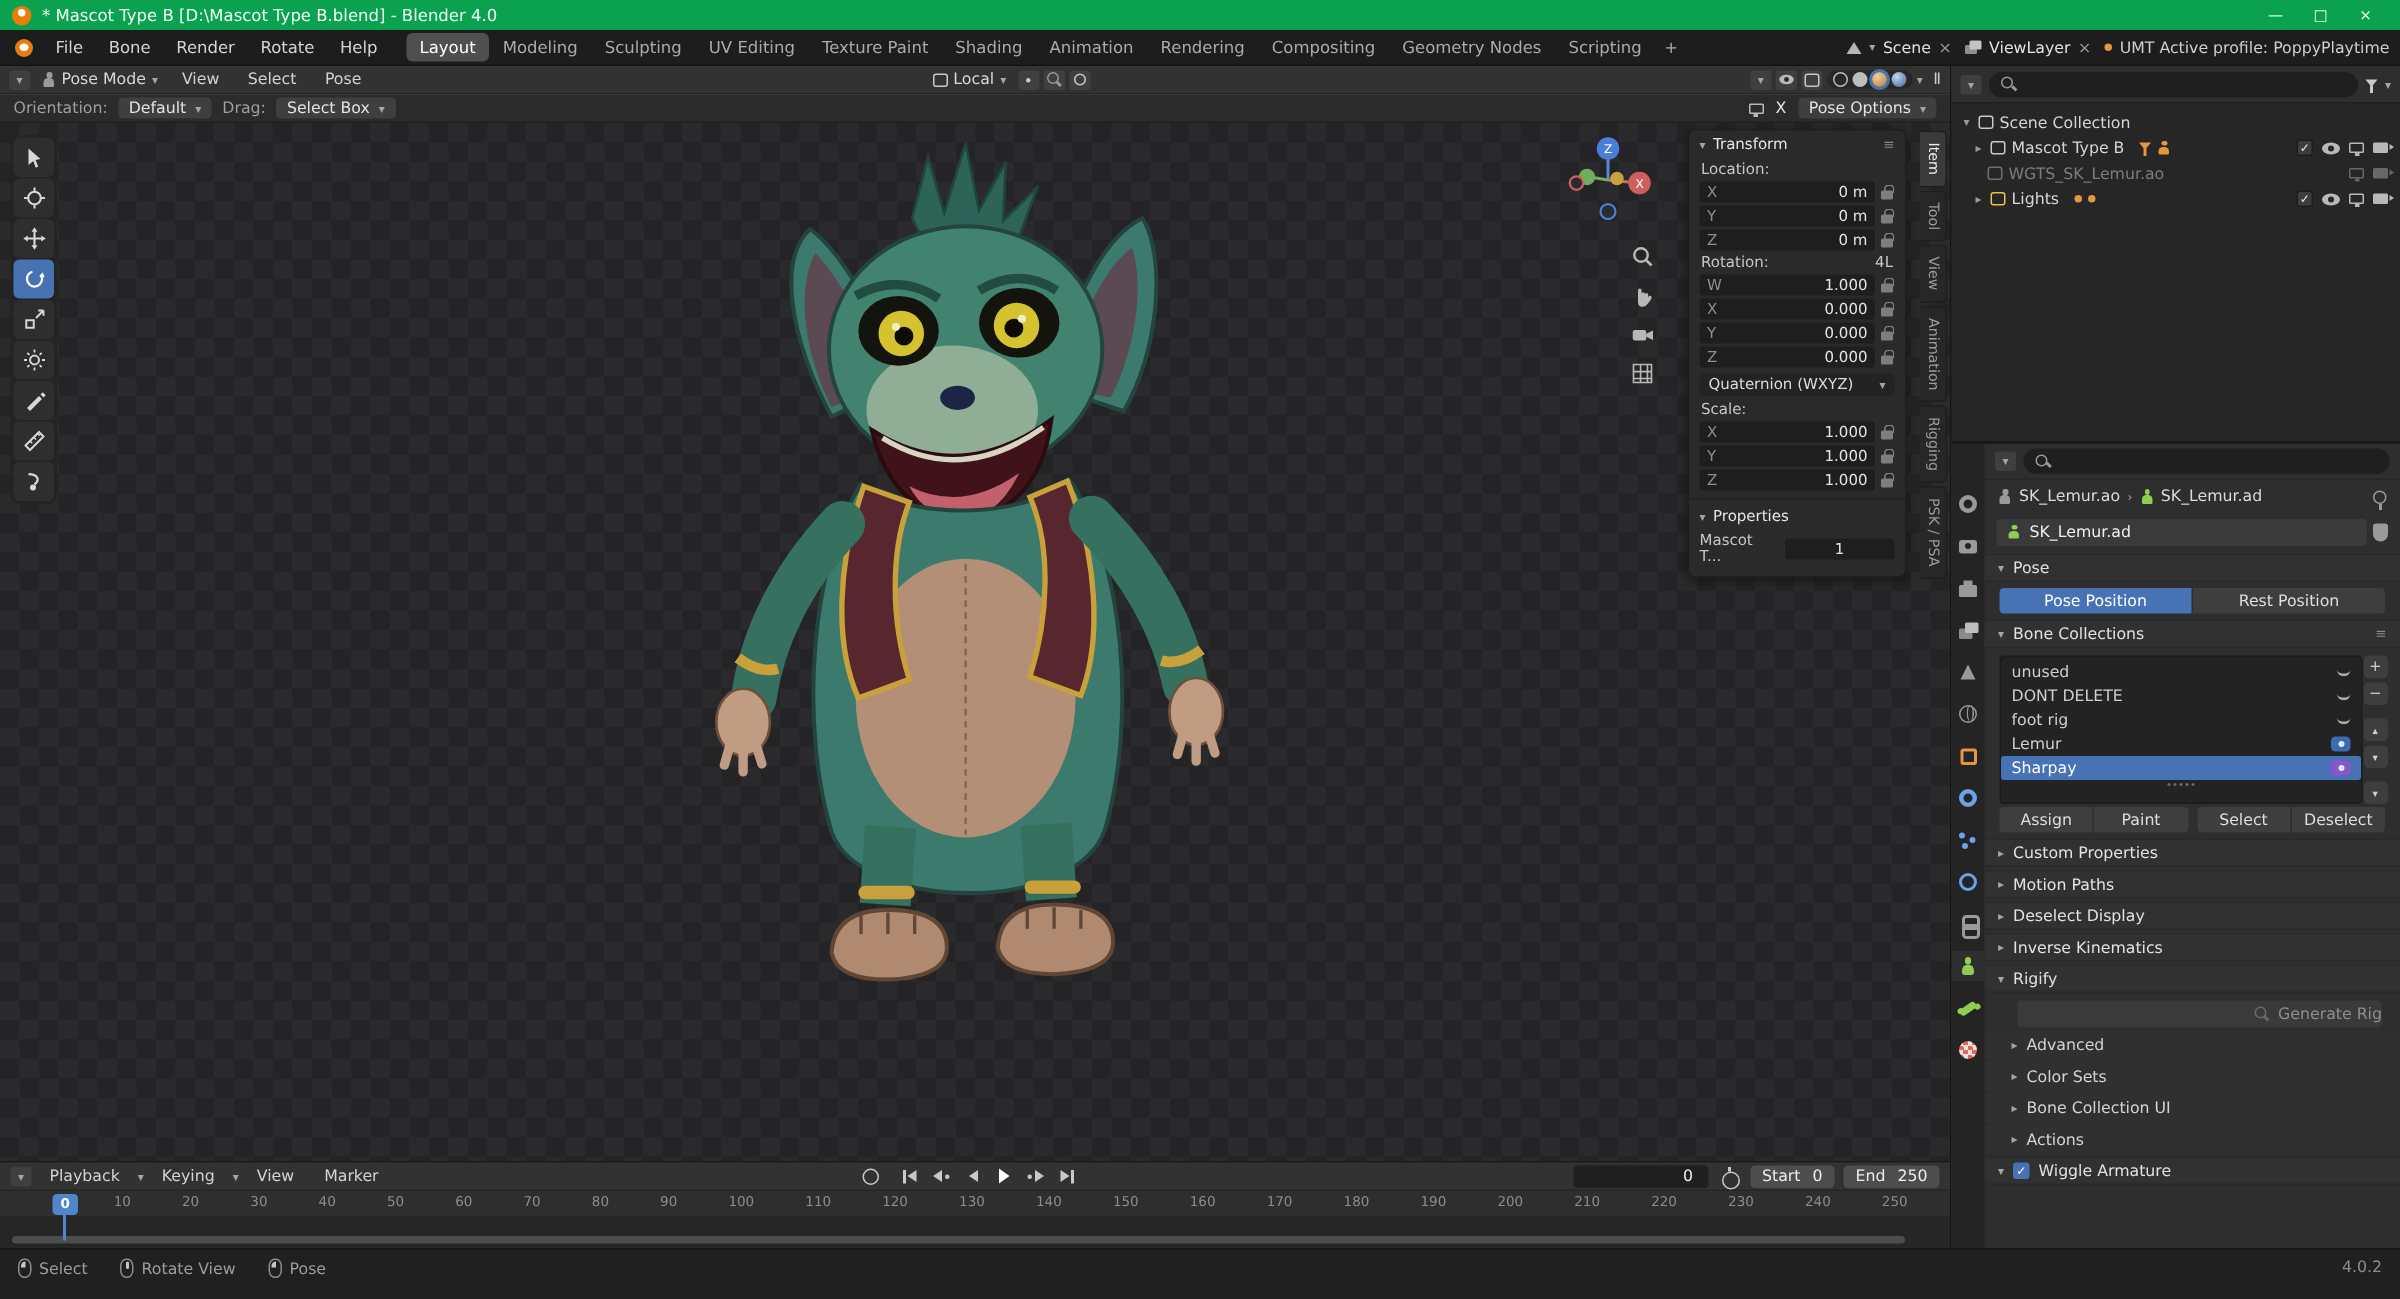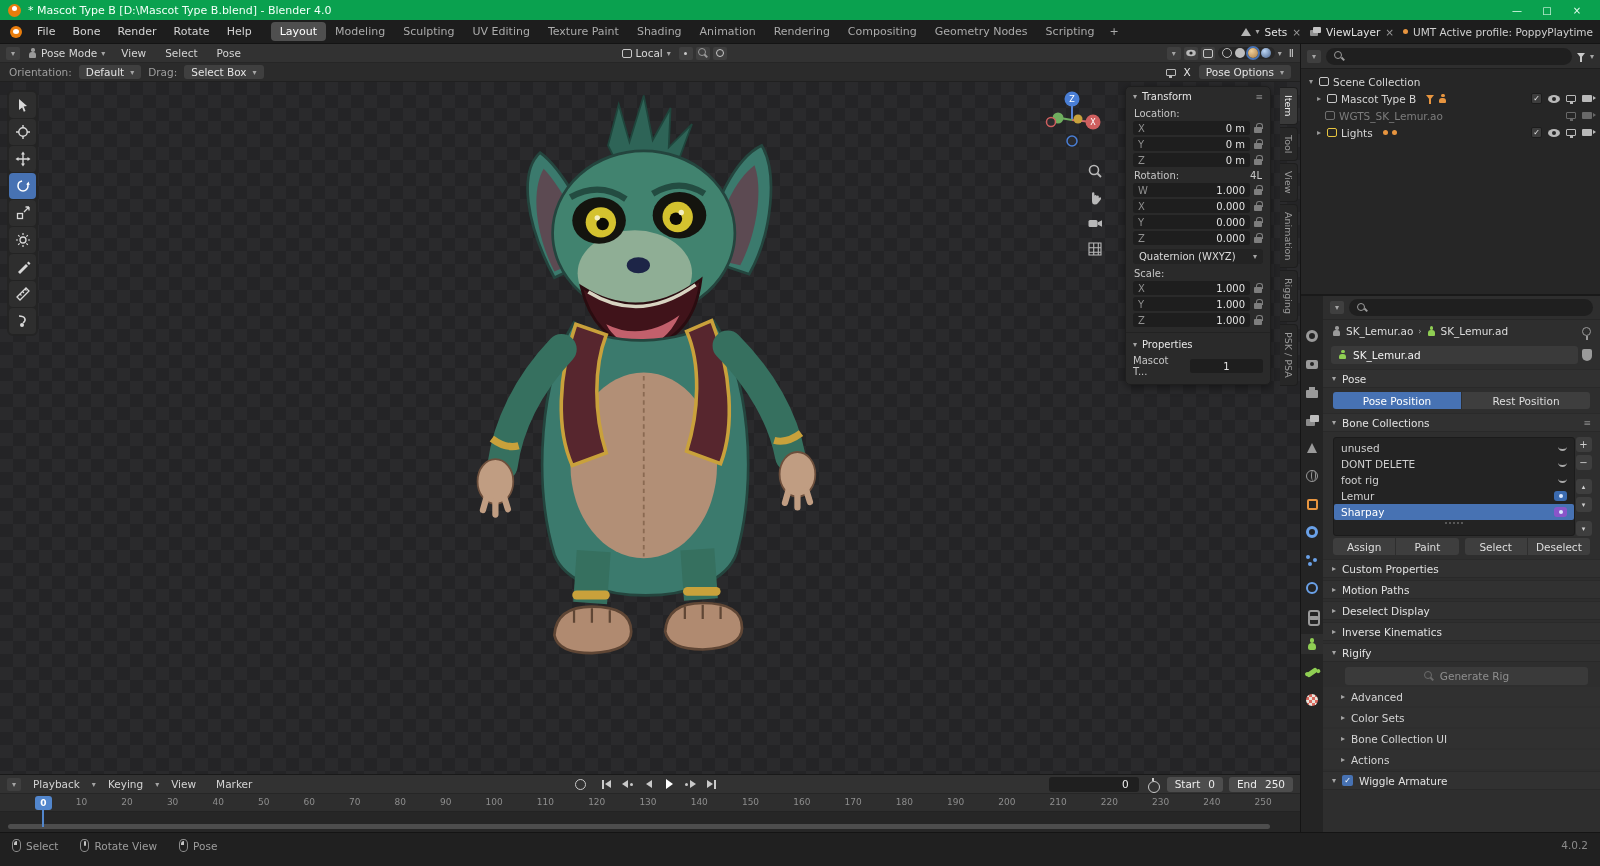--- a/index.html
+++ b/index.html
@@ -179,21 +179,21 @@
 .mini-b{width:16px;height:15px;background:#3e3e3e;border-radius:3px;display:flex;align-items:center;justify-content:center;color:#d0d0d0;font-size:10px}
 .mini-b.c8{font-size:7px}
 .grip-dots{height:6px;display:flex;align-items:center;justify-content:center;gap:2px}
 .grip-dots i{width:2px;height:2px;background:#6a6a6a;border-radius:50%;display:block}
 .bc-btns{display:flex;margin:2px 10px 4px;gap:6px}
 .pairwrap{flex:1;display:flex;gap:1px}
 .bc-btn{flex:1;height:17px;background:#3e3e3e;display:flex;align-items:center;justify-content:center;color:#dedede}
 .bc-btn.fl{border-radius:3px 0 0 3px}
 .bc-btn.fr{border-radius:0 3px 3px 0}
 .sub-h{height:19px;display:flex;align-items:center;gap:6px;padding:0 9px 0 18px;color:#d4d4d4;background:#303030;margin-top:2px}
-.gen-btn{height:18px;margin:5px 12px 2px 22px;background:#3a3a3a;border-radius:3px;display:flex;align-items:center;justify-content:center;gap:6px;color:#8e8e8e}
+.gen-btn{height:18px;margin:5px 12px 2px 22px;background:#3a3a3a;border-radius:3px;display:flex;align-items:center;justify-content:flex-end;gap:6px;color:#8e8e8e}
 .chk{width:11px;height:11px;border-radius:2px;background:#4772b3;color:#fff;font-size:8px;line-height:11px;text-align:center;flex:none}
 
 
 .statusbar{position:absolute;left:0;bottom:0;width:1600px;height:34px;background:#202020;border-top:1px solid #141414;display:flex;align-items:flex-start;gap:22px;padding:6px 12px 0;color:#9d9d9d;font-size:10.5px}
 .hint{display:flex;align-items:center;gap:5px}
 .mouse{width:9px;height:13px;border:1px solid #8d8d8d;border-radius:4px/5px;position:relative}
 .mouse.l::before{content:"";position:absolute;left:.5px;top:.5px;width:3.5px;height:4.5px;background:#c6c6c6;border-radius:3px 0 0 0}
 .mouse.m::before{content:"";position:absolute;left:3px;top:1px;width:2px;height:5px;background:#c6c6c6;border-radius:1px}
 .sb-ver{margin-left:auto;color:#8b8b8b}
 
@@ -261,21 +261,21 @@
       <span class="ws-tab">Rendering</span>
       <span class="ws-tab">Compositing</span>
       <span class="ws-tab">Geometry Nodes</span>
       <span class="ws-tab">Scripting</span>
       <span class="ws-plus">+</span>
     </div>
     <div class="mb-right">
       <div class="sel-pill">
         <span class="i-scenesel"></span>
         <span class="car">▾</span>
-        <span>Sets</span>
+        <span>Scene</span>
         <span class="mini-x">×</span>
       </div>
       <div class="sel-pill">
         <span class="i-layers"></span>
         <span>ViewLayer</span>
         <span class="mini-x">×</span>
       </div>
       <div class="sel-pill">
         <span class="dot-or"></span>
         <span class="profile">UMT Active profile: PoppyPlaytime</span>

